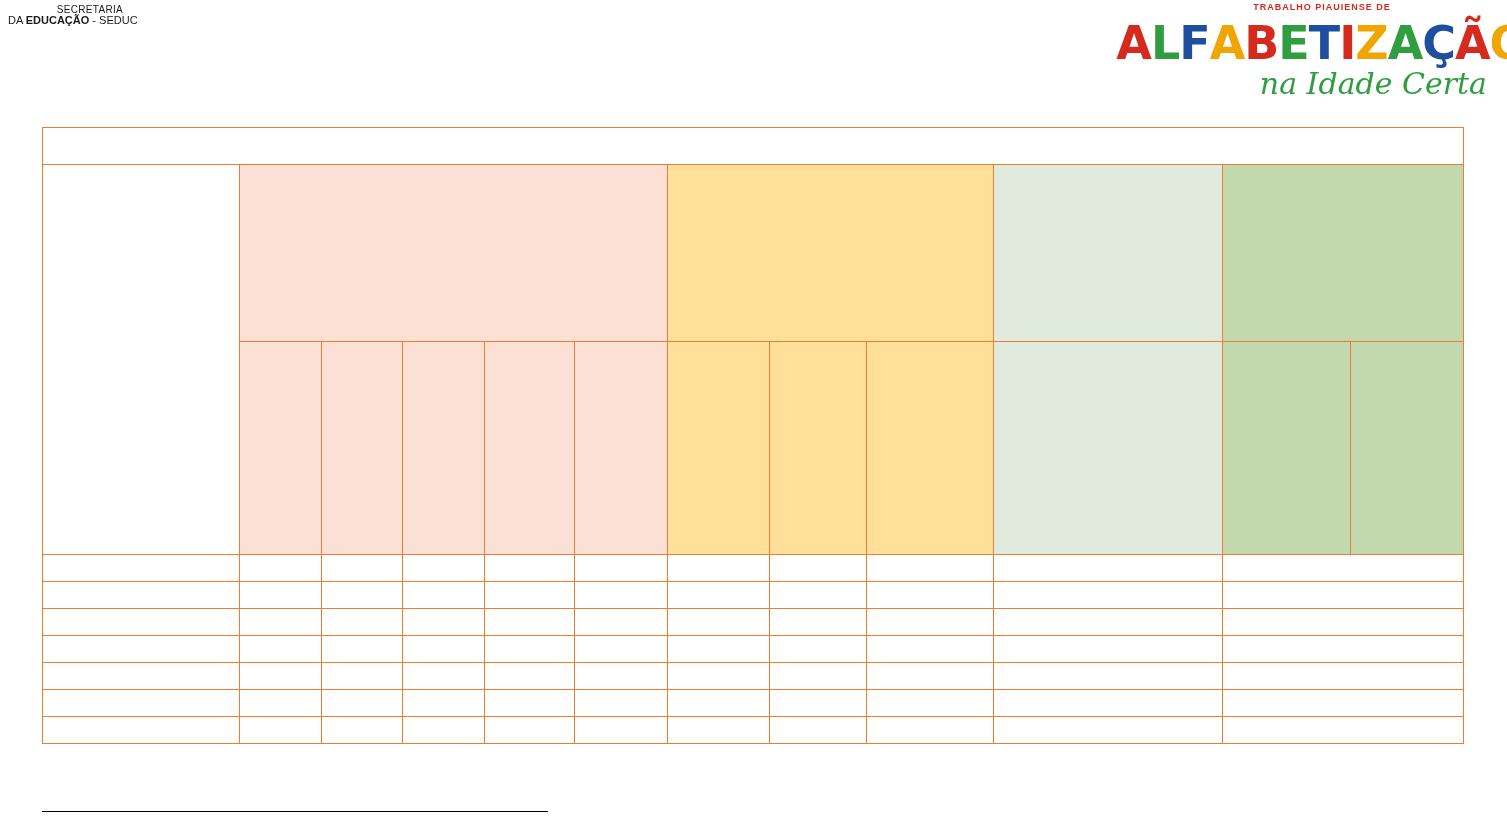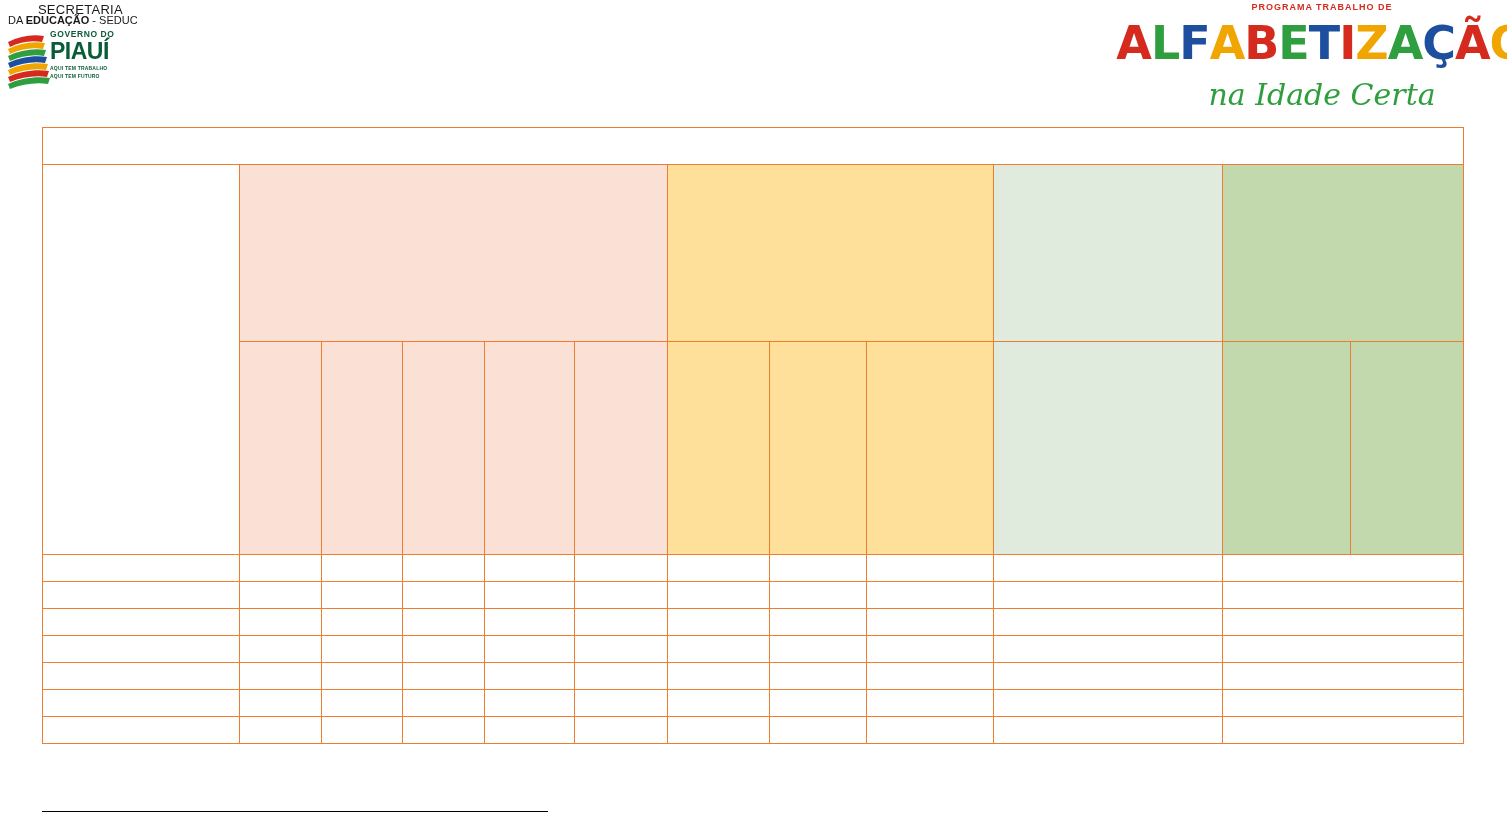--- a/index.html
+++ b/index.html
@@ -21,21 +21,21 @@
     height: 108px;
   }
 
   .seduc-block {
     position: absolute;
     left: 8px;
     top: 4px;
     width: 180px;
   }
   .seduc-line1 {
-    font-size: 13px;
+    font-size: 10px;
     letter-spacing: 0.3px;
     color: #1a1a1a;
     text-align: right;
     width: 115px;
     margin-left: 0;
     line-height: 11px;
   }
   .seduc-line2 {
     font-size: 11px;
     color: #1a1a1a;
@@ -111,21 +111,22 @@
     font-weight: bold;
     line-height: 46px;
     font-family: "DejaVu Sans", sans-serif;
     letter-spacing: -1px;
   }
   .alfa-ic {
     font-size: 30px;
     color: #2e9e3e;
     font-style: italic;
     font-family: "DejaVu Serif", serif;
-    margin-top: 11px;
+    margin-top: 0px;
+    text-align: right;
   }
 
   
   .table-wrap {
     position: absolute;
     left: 42px;
     top: 127px;
     width: 1422px;
   }
   table.grid {
@@ -169,42 +170,23 @@
 </head>
 <body>
 
 <div class="header">
 
   <div class="seduc-block">
     <div class="seduc-line1">SECRETARIA</div>
     <div class="seduc-line2"><span>DA </span><b>EDUCAÇÃO</b><span> - SEDUC</span></div>
   </div>
 
-  <div class="piaui-logo">
-    <svg width="175" height="72" viewBox="0 0 175 72">
-      <g>
-        <path d="M2 16 C14 10, 26 8, 38 10 L36 16 C25 14, 14 16, 4 21 Z" fill="#d52b1e"></path>
-        <path d="M2 23 C14 17, 27 15, 39 17 L37 23 C26 21, 15 23, 4 28 Z" fill="#f0a500"></path>
-        <path d="M2 30 C14 24, 28 22, 40 24 L38 30 C27 28, 16 30, 4 35 Z" fill="#2e9e3e"></path>
-        <path d="M2 37 C14 31, 29 29, 41 31 L39 37 C28 35, 16 37, 4 42 Z" fill="#1d4f9e"></path>
-        <path d="M2 44 C14 38, 30 36, 42 38 L40 44 C29 42, 16 44, 4 49 Z" fill="#f0a500"></path>
-        <path d="M2 51 C14 45, 31 43, 43 45 L41 51 C30 49, 16 51, 4 56 Z" fill="#d52b1e"></path>
-        <path d="M2 58 C14 52, 32 50, 44 52 L42 58 C31 56, 16 58, 4 63 Z" fill="#2e9e3e"></path>
-      </g>
-    </svg>
-    <div class="piaui-text">
-      <div class="piaui-gov">GOVERNO DO</div>
-      <div class="piaui-name">PIAUÍ</div>
-      <div class="piaui-sub"><b>AQUI TEM TRABALHO</b></div>
-      <div class="piaui-sub"><b>AQUI TEM FUTURO</b></div>
-    </div>
-  </div>
 
   <div class="alfa-logo">
-    <div class="alfa-top">PROGRAMA TRABALHO DE</div>
+    <div class="alfa-top">TRABALHO PIAUIENSE DE</div>
     <div class="alfa-word" id="alfa-word">
         <span class="alfa-letter" style="color: rgb(213, 43, 30);">A</span>
         <span class="alfa-letter" style="color: rgb(46, 158, 62);">L</span>
         <span class="alfa-letter" style="color: rgb(29, 79, 158);">F</span>
         <span class="alfa-letter" style="color: rgb(240, 165, 0);">A</span>
         <span class="alfa-letter" style="color: rgb(213, 43, 30);">B</span>
         <span class="alfa-letter" style="color: rgb(46, 158, 62);">E</span>
         <span class="alfa-letter" style="color: rgb(29, 79, 158);">T</span>
         <span class="alfa-letter" style="color: rgb(213, 43, 30);">I</span>
         <span class="alfa-letter" style="color: rgb(240, 165, 0);">Z</span>

